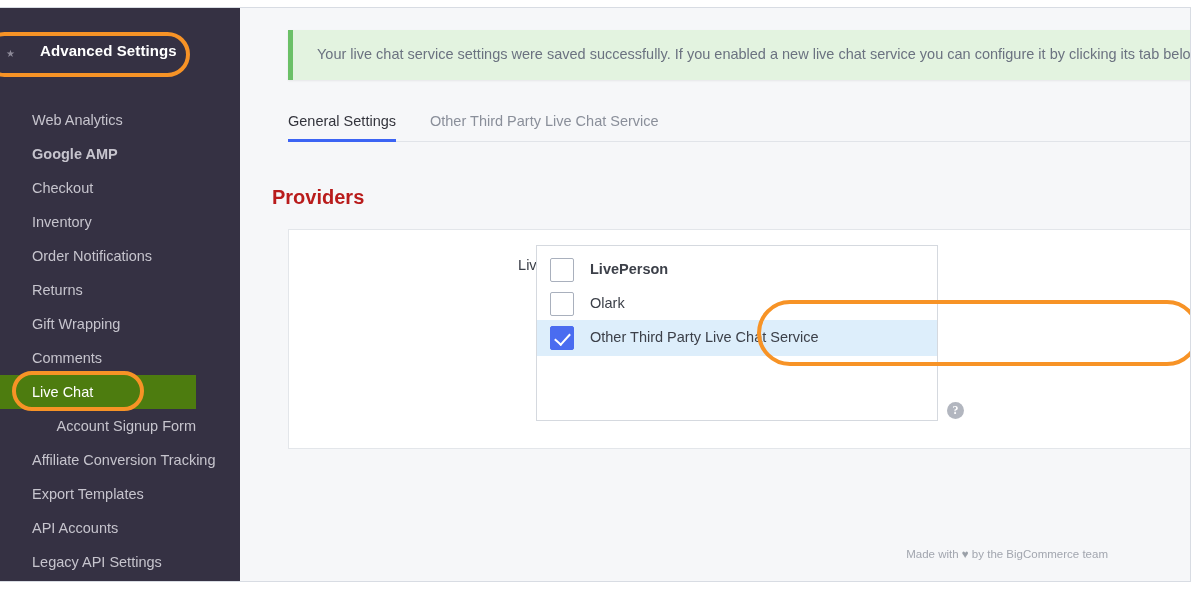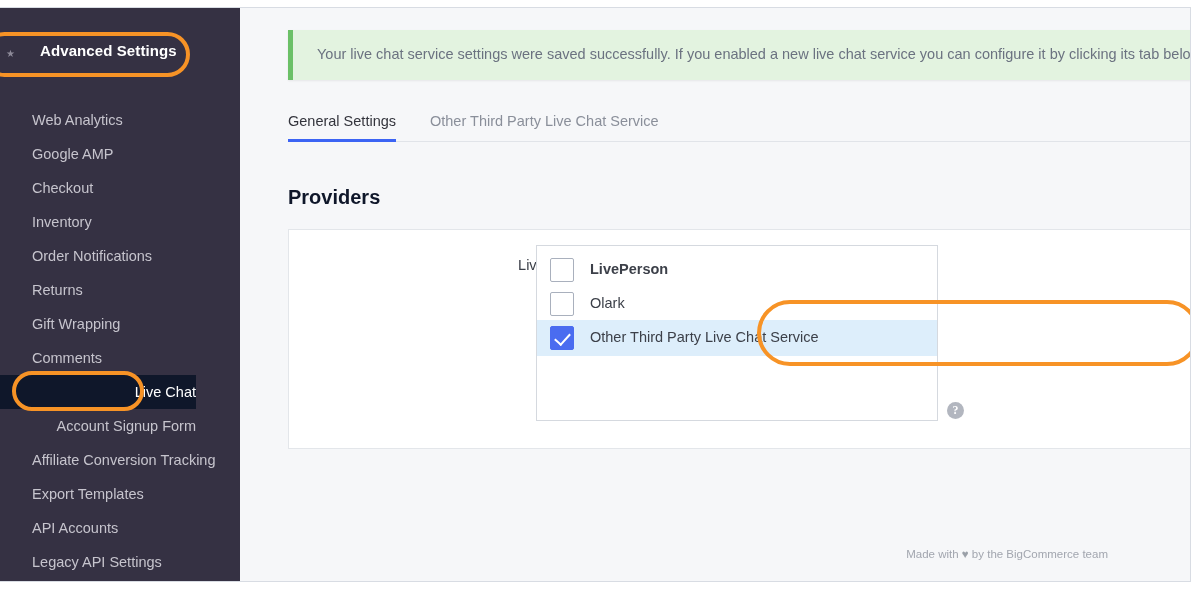--- a/index.html
+++ b/index.html
@@ -58,23 +58,22 @@
     width: 196px;
     height: 34px;
     color: #c6c4cd;
     font-size: 14.5px;
     line-height: 34px;
     padding-left: 32px;
     white-space: nowrap;
     cursor: pointer;
   }
   .nav-item.active {
-    background: #0f172a;
+    background: #4d7c0f;
     color: #ffffff;
-    text-align: right;
   }
 
   
   .ring {
     position: absolute;
     border: 4px solid #f79326;
     border-radius: 30px;
     pointer-events: none;
   }
   #ring-advanced { left: -18px; top: 24px; width: 208px; height: 45px; }
@@ -129,24 +128,24 @@
   .tab.selected {
     color: #33343c;
     border-bottom: 3px solid #3c64f4;
   }
   #tab-0 { left: 0; }
   #tab-1 { left: 142px; }
 
   
   #providers-heading {
     position: absolute;
-    left: 48px; top: 178px;
+    left: 32px; top: 178px;
     font-size: 20px;
     font-weight: bold;
-    color: #0f172a;
+    color: #b91c1c;
   }
 
   
   #card {
     position: absolute;
     left: 48px; top: 221px;
     width: 903px;
     height: 220px;
     background: #ffffff;
     border: 1px solid #e3e6ea;
@@ -245,21 +244,21 @@
 
 <div id="app">
 
   <div id="sidebar">
     <div class="side-title-wrap">
       <span class="side-star">★</span>
       <span class="side-title">Advanced Settings</span>
     </div>
     <div id="nav-list">
         <div class="nav-item" style="top: 95px;">Web Analytics</div>
-        <div class="nav-item" style="top: 129px;">Google AMP</div>
+        <div class="nav-item" style="top: 129px; font-weight: bold;">Google AMP</div>
         <div class="nav-item" style="top: 163px;">Checkout</div>
         <div class="nav-item" style="top: 197px;">Inventory</div>
         <div class="nav-item" style="top: 231px;">Order Notifications</div>
         <div class="nav-item" style="top: 265px;">Returns</div>
         <div class="nav-item" style="top: 299px;">Gift Wrapping</div>
         <div class="nav-item" style="top: 333px;">Comments</div>
         <div class="nav-item active" style="top: 367px;">Live Chat</div>
         <div class="nav-item" style="top: 401px; text-align: right;">Account Signup Form</div>
         <div class="nav-item" style="top: 435px;">Affiliate Conversion Tracking</div>
         <div class="nav-item" style="top: 469px;">Export Templates</div>

